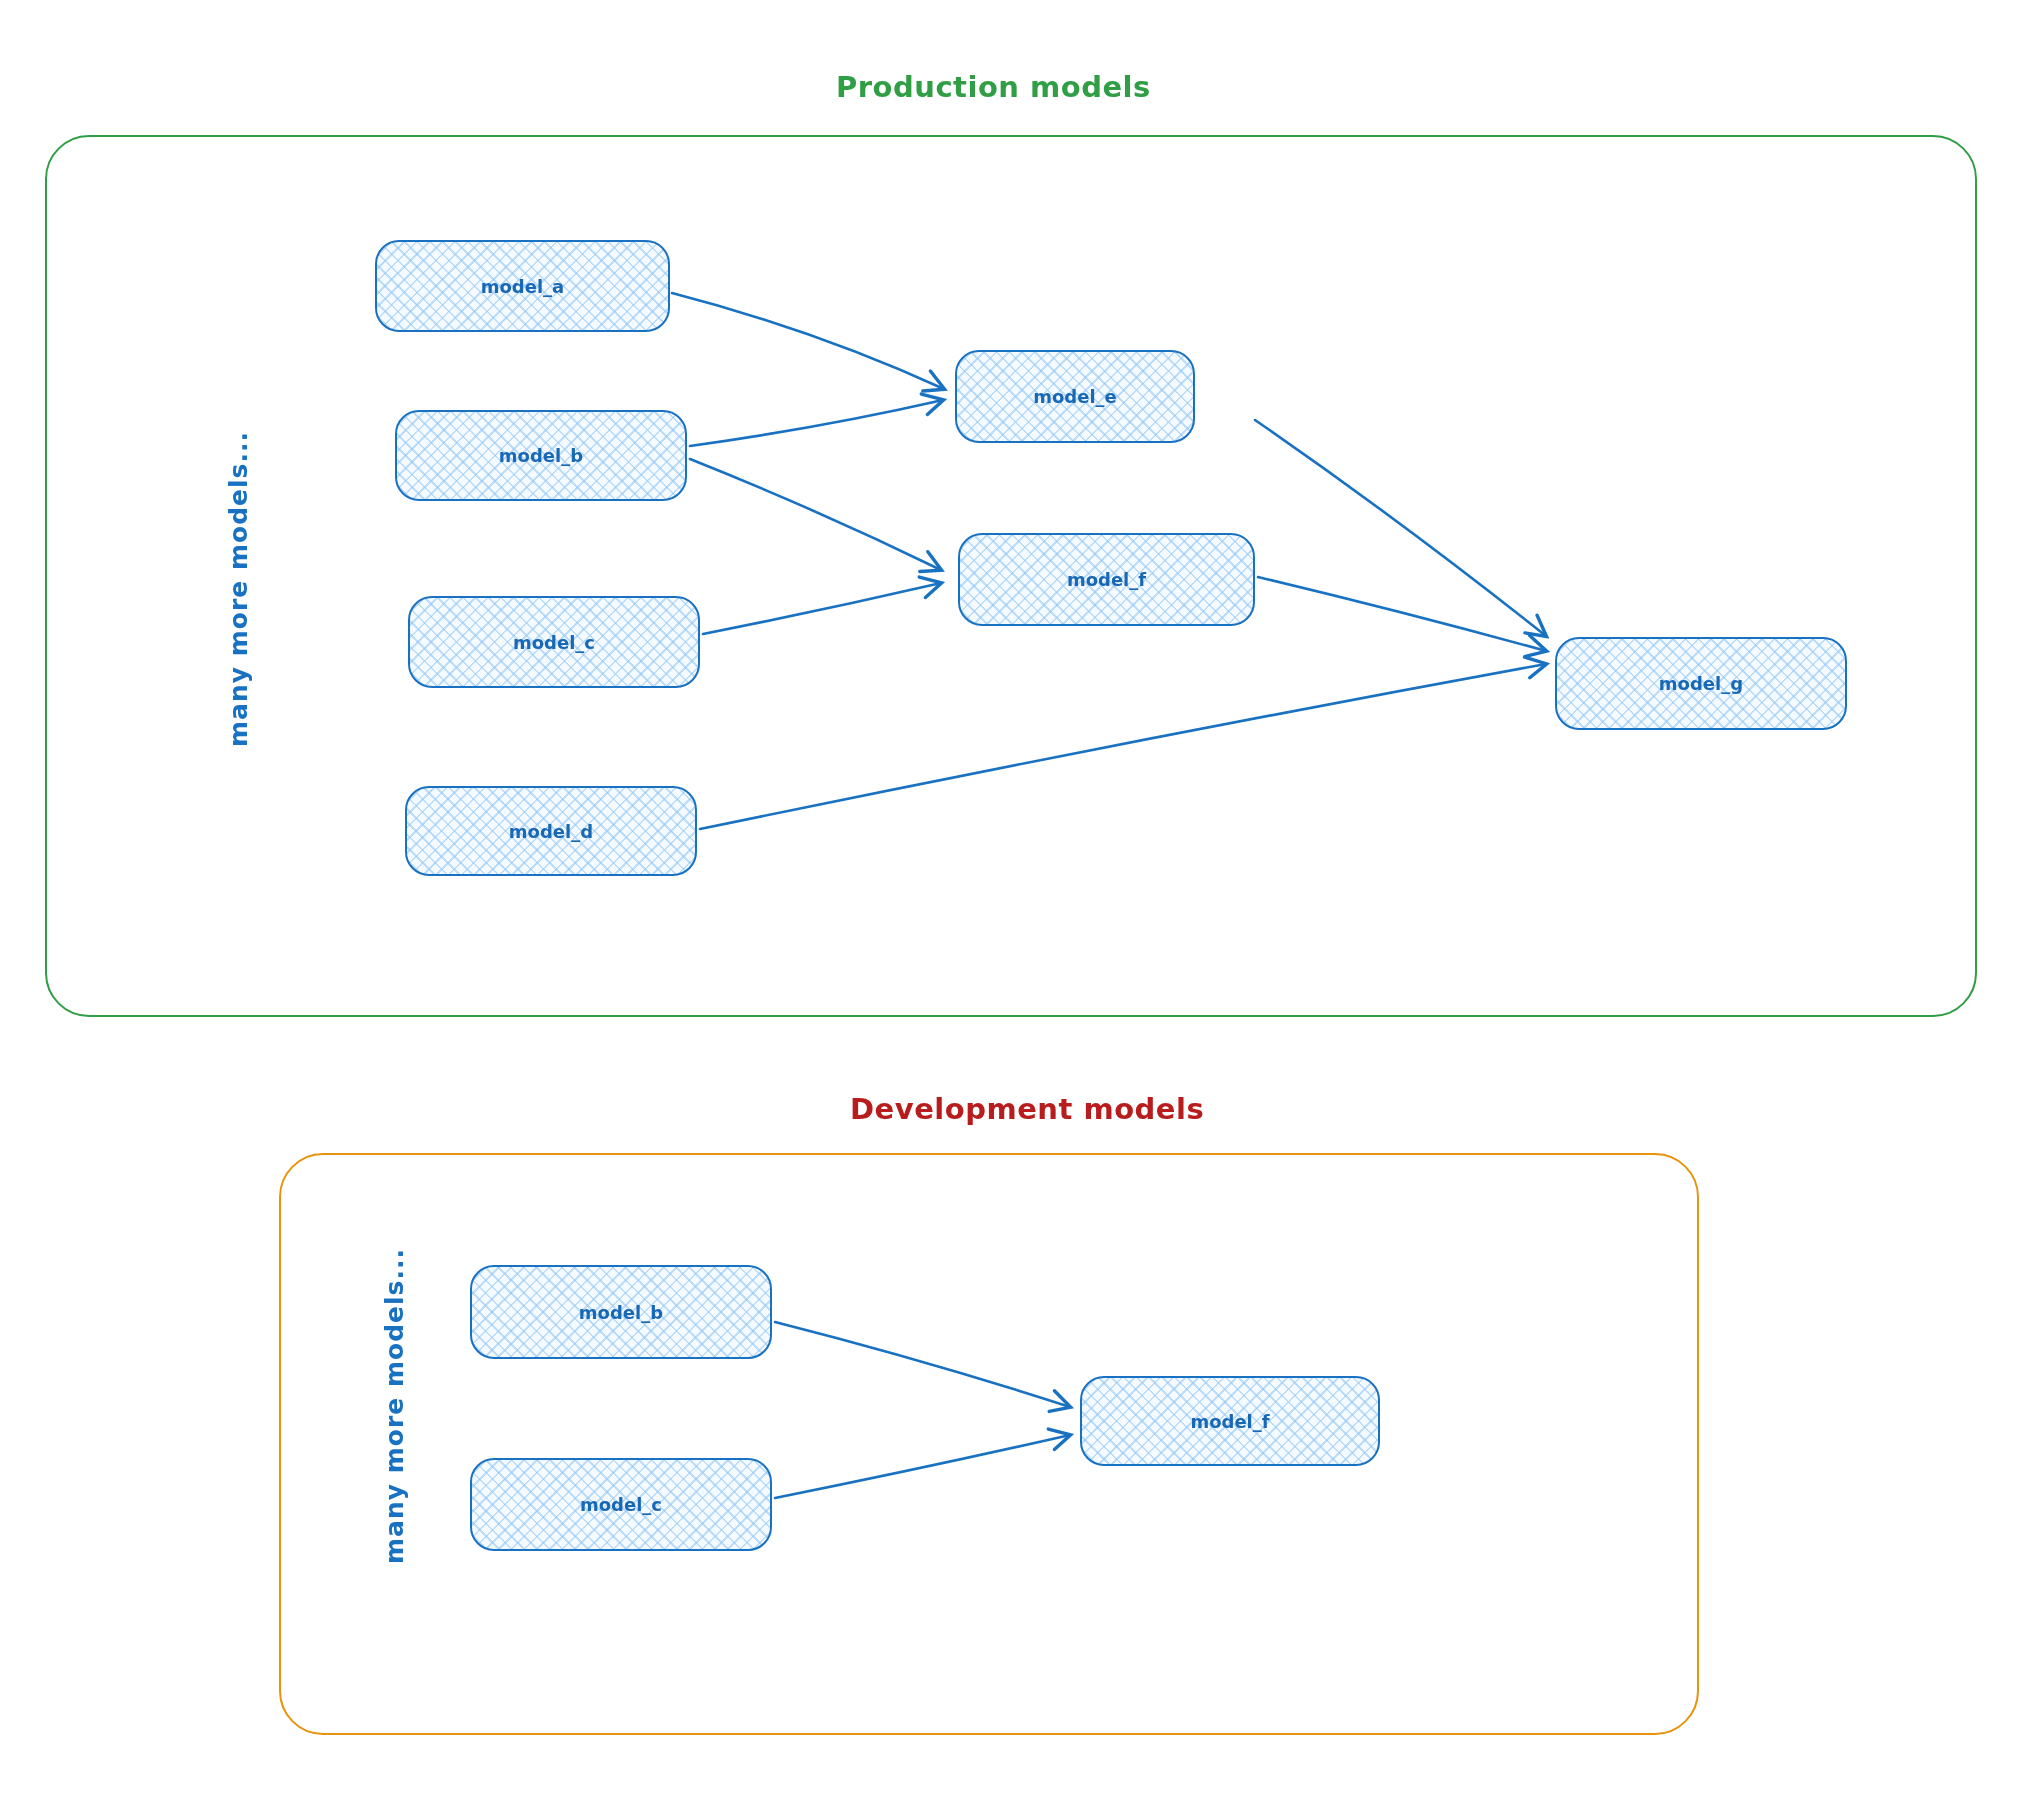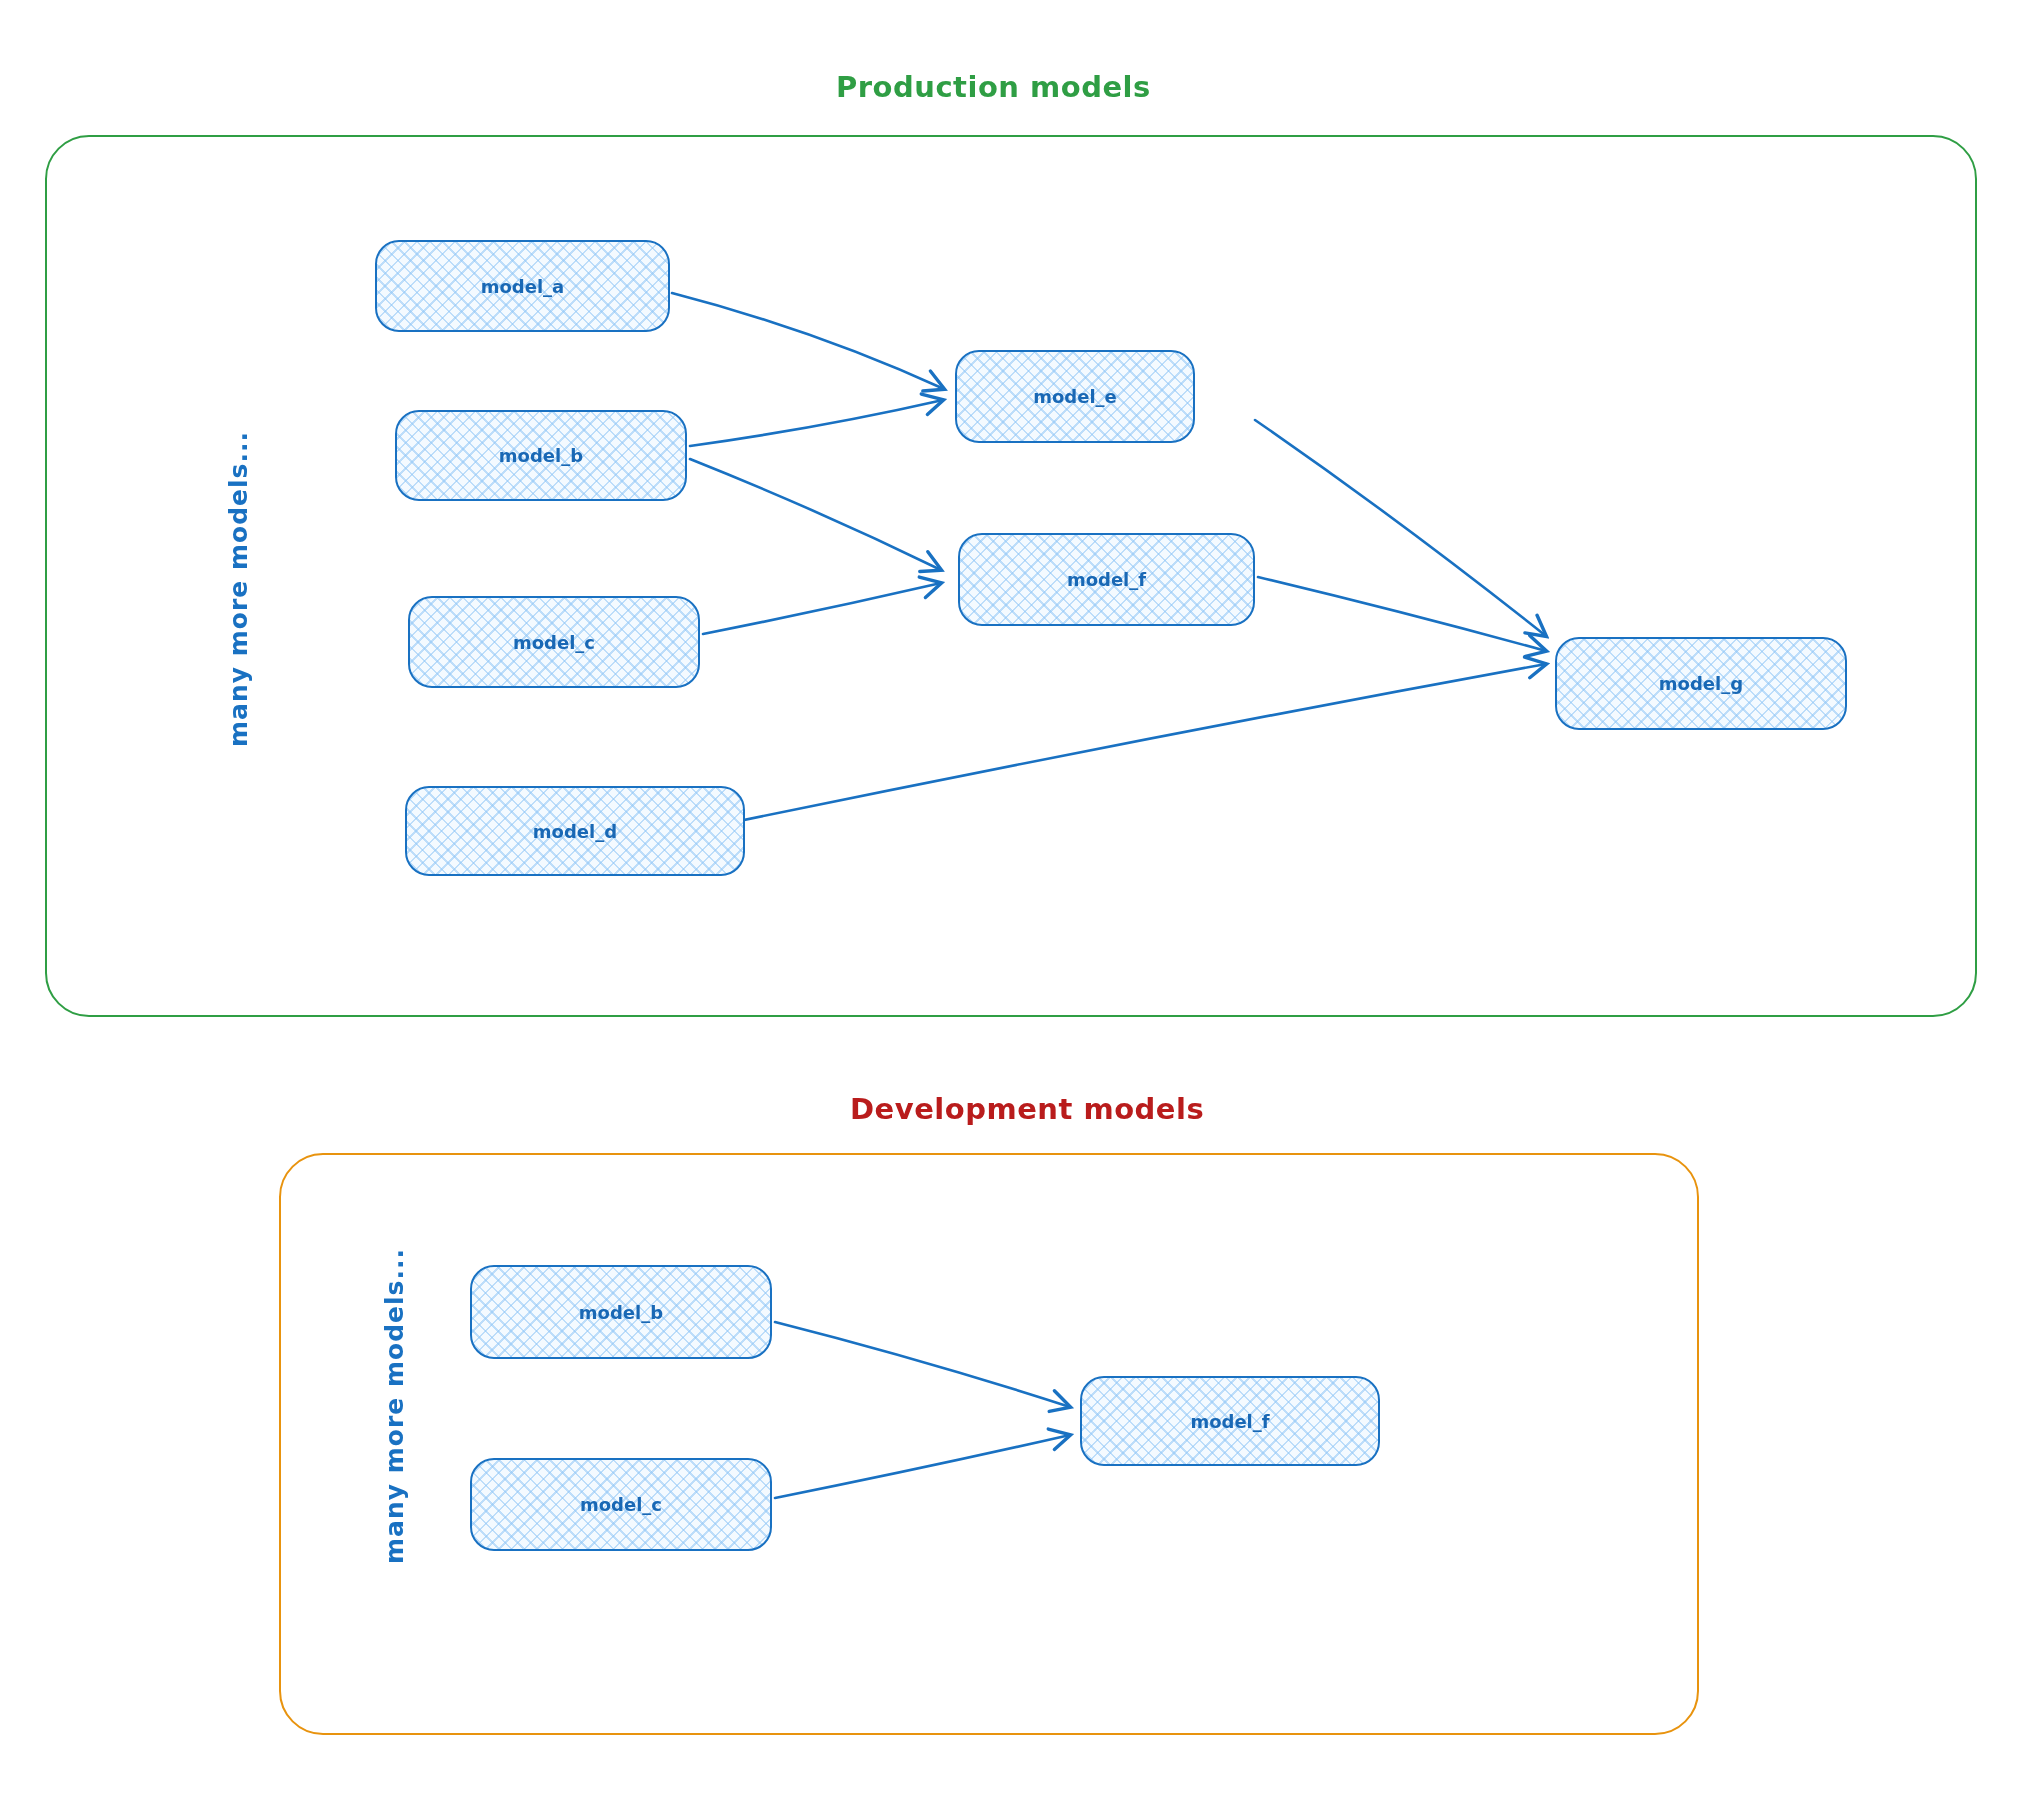--- a/index.html
+++ b/index.html
@@ -103,21 +103,21 @@
     <path class="edge" d="M775 1322 Q925 1360 1070 1407" marker-end="url(#arrowhead)"></path>
     <path class="edge" d="M775 1498 Q925 1468 1070 1435" marker-end="url(#arrowhead)"></path>
   </svg>
 
   <div class="node" style="left:375px; top:240px; width:295px; height:92px;">model_a</div>
 
   <div class="node" style="left:395px; top:410px; width:292px; height:91px;">model_b</div>
 
   <div class="node" style="left:408px; top:596px; width:292px; height:92px;">model_c</div>
 
-  <div class="node" style="left:405px; top:786px; width:340px; height:90px;">model_d</div>
+  <div class="node" style="left:405px; top:786px; width:292px; height:90px;">model_d</div>
 
   <div class="node" style="left:955px; top:350px; width:240px; height:93px;">model_e</div>
 
   <div class="node" style="left:958px; top:533px; width:297px; height:93px;">model_f</div>
 
   <div class="node" style="left:1555px; top:609px; width:292px; height:93px;margin-top:28px;">model_g</div>
 
   <div class="section-title title-development">Development models</div>
 
   <div class="section-border border-development"></div>

